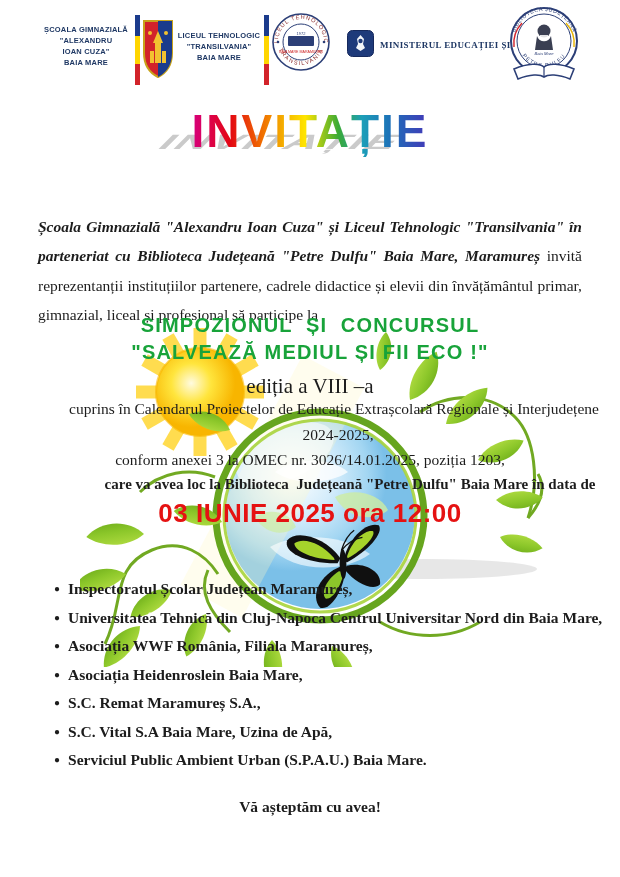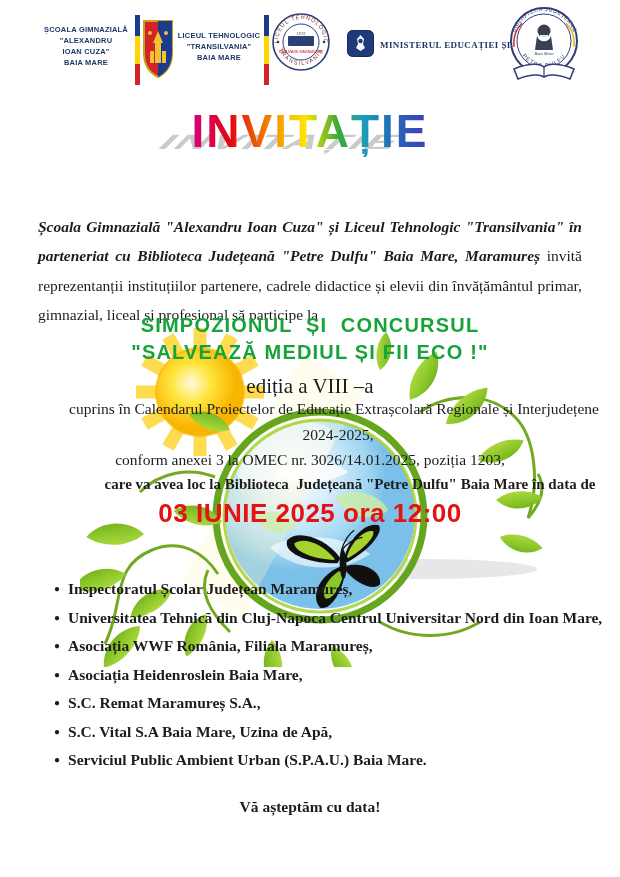--- a/index.html
+++ b/index.html
@@ -259,23 +259,23 @@
   <div class="cline green g2">"SALVEAZĂ MEDIUL ȘI FII ECO !"</div>
   <div class="cline edition">ediția a VIII –a</div>
   <div class="cline calendar">cuprins în Calendarul Proiectelor de Educație Extrașcolară Regionale și Interjudețene</div>
   <div class="cline years">2024-2025,</div>
   <div class="cline omec">conform anexei 3 la OMEC nr. 3026/14.01.2025, poziția 1203,</div>
   <div class="cline location">care va avea loc la Biblioteca  Județeană "Petre Dulfu" Baia Mare în data de</div>
   <div class="cline dateline">03 IUNIE 2025 ora 12:00</div>
 
   <ul class="partners">
     <li>Inspectoratul Școlar Județean Maramureș,</li>
-    <li>Universitatea Tehnică din Cluj-Napoca Centrul Universitar Nord din Ioan Mare,</li>
+    <li>Universitatea Tehnică din Cluj-Napoca Centrul Universitar Nord din Baia Mare,</li>
     <li>Asociația WWF România, Filiala Maramureș,</li>
     <li>Asociația Heidenroslein Baia Mare,</li>
     <li>S.C. Remat Maramureș S.A.,</li>
     <li>S.C. Vital S.A Baia Mare, Uzina de Apă,</li>
     <li>Serviciul Public Ambient Urban (S.P.A.U.) Baia Mare.</li>
   </ul>
 
-  <div class="closing">Vă așteptăm cu data!</div>
+  <div class="closing">Vă așteptăm cu avea!</div>
 
 </div>
 
 </body></html>

